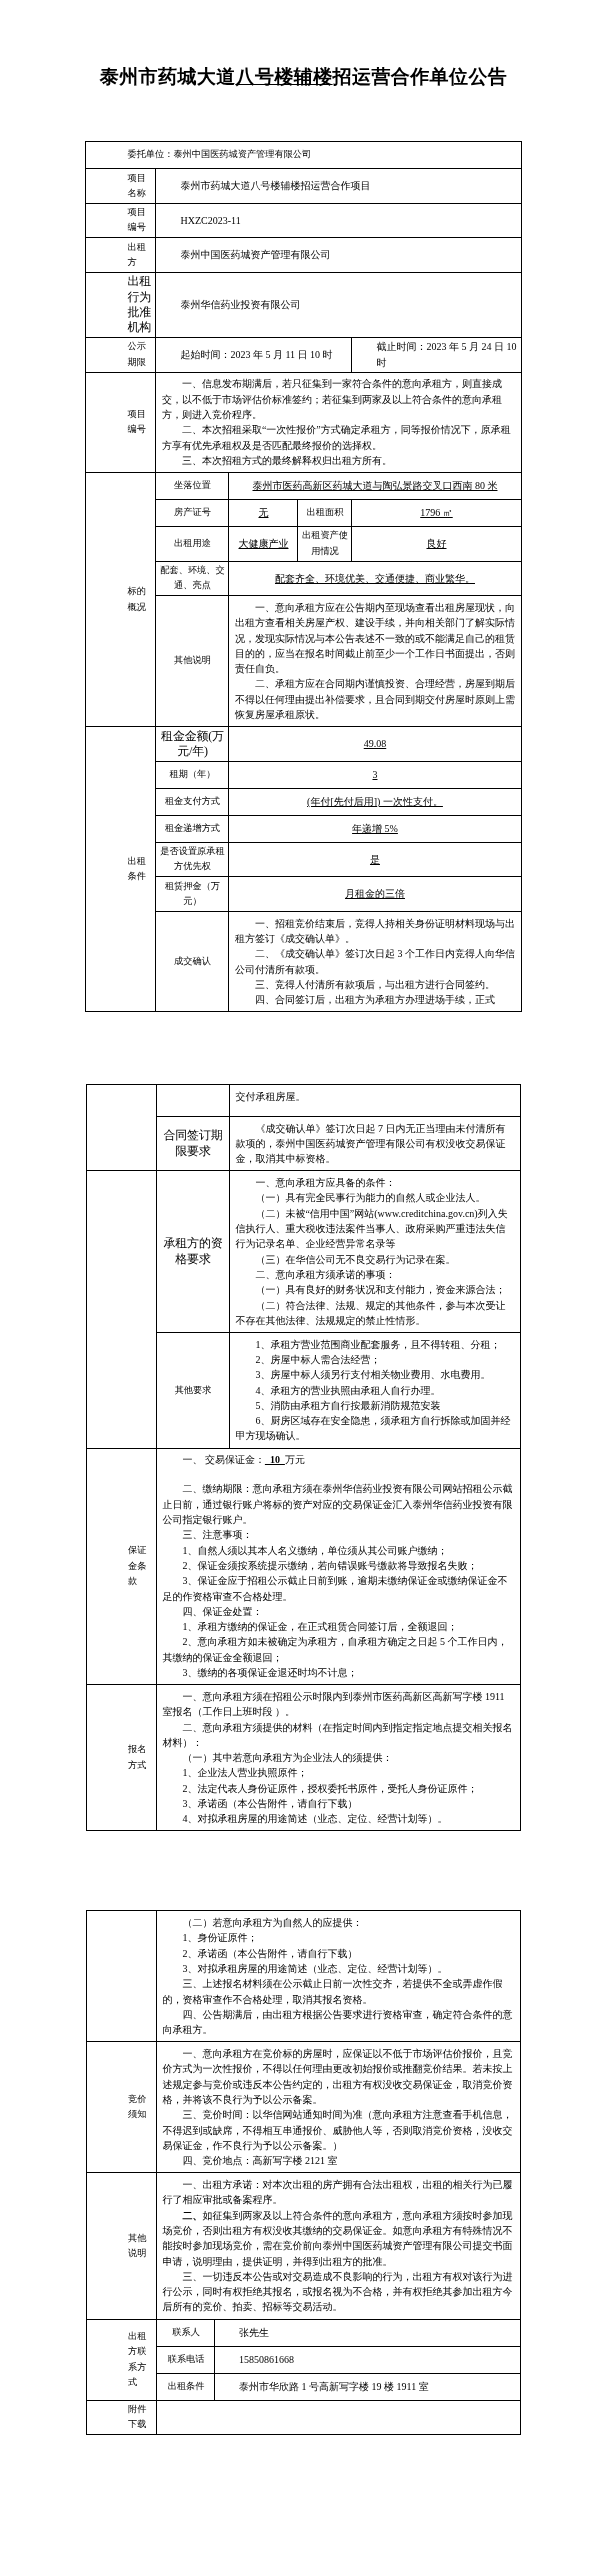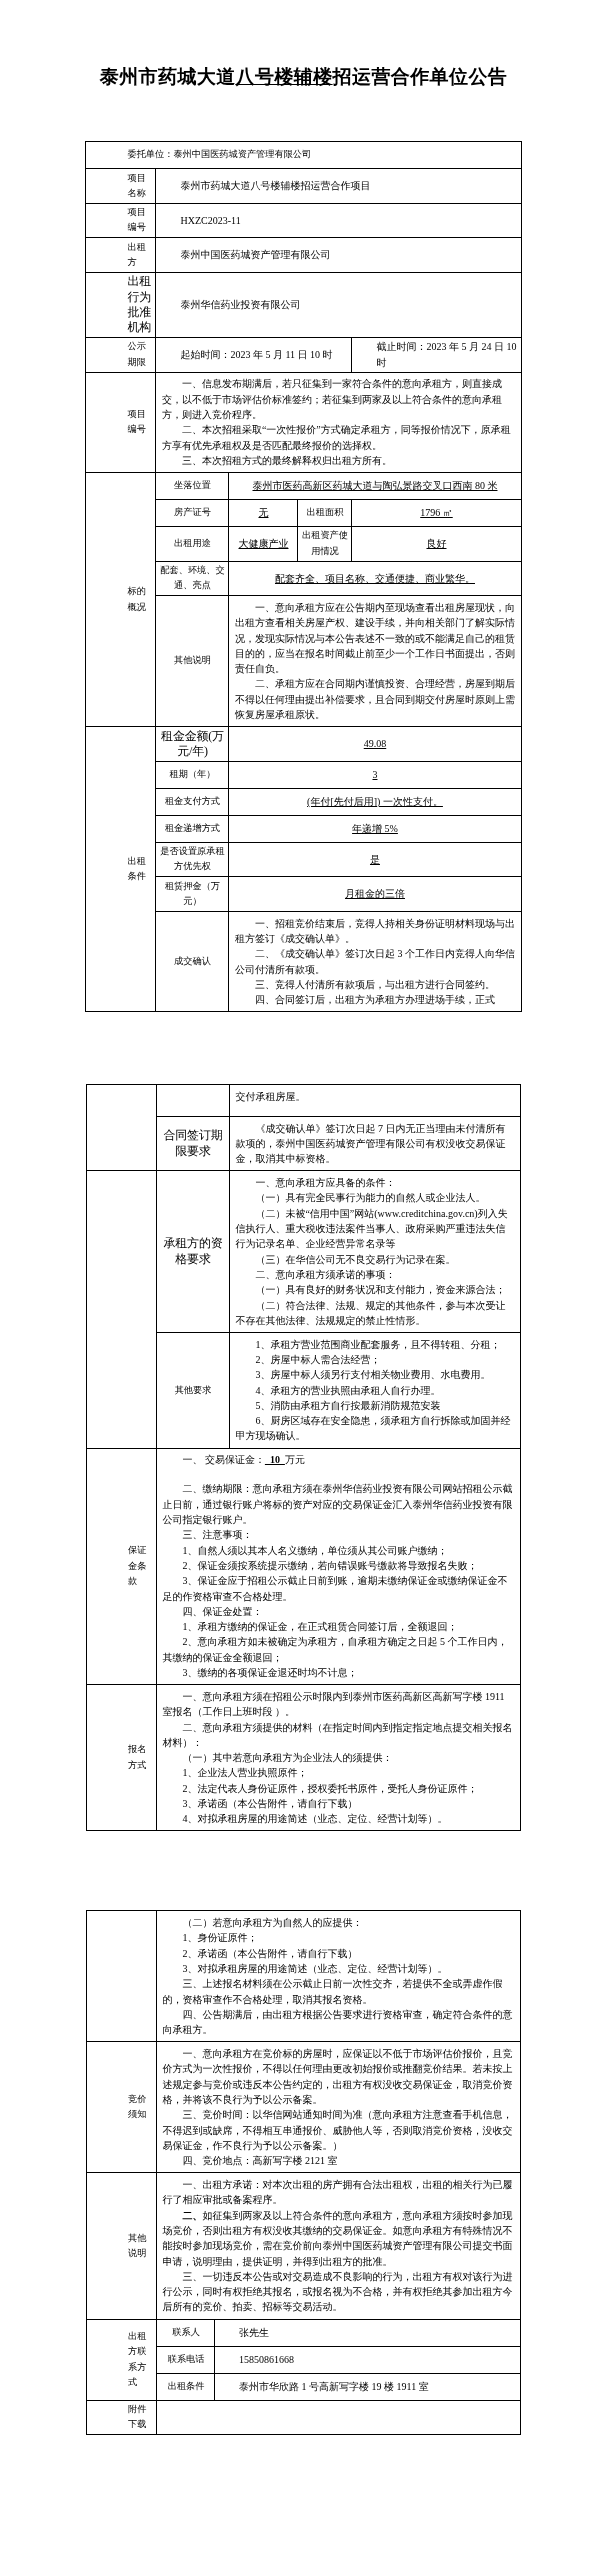--- a/index.html
+++ b/index.html
@@ -85,21 +85,21 @@
       <td class="val">1796 ㎡</td>
     </tr>
     <tr class="simple">
       <td class="sub">出租用途</td>
       <td class="val">大健康产业</td>
       <td class="sub">出租资产使用情况</td>
       <td class="val">良好</td>
     </tr>
     <tr class="simple">
       <td class="sub">配套、环境、交通、亮点</td>
-      <td colspan="3" class="val">配套齐全、项目名称、交通便捷、商业繁华。</td>
+      <td colspan="3" class="val">配套齐全、环境优美、交通便捷、商业繁华。</td>
     </tr>
     <tr>
       <td class="sub">其他说明</td>
       <td colspan="3" class="txt">
             <p>一、意向承租方应在公告期内至现场查看出租房屋现状，向出租方查看相关房屋产权、建设手续，并向相关部门了解实际情况，发现实际情况与本公告表述不一致的或不能满足自己的租赁目的的，应当在报名时间截止前至少一个工作日书面提出，否则责任自负。</p>
             <p>二、承租方应在合同期内谨慎投资、合理经营，房屋到期后不得以任何理由提出补偿要求，且合同到期交付房屋时原则上需恢复房屋承租原状。</p>
           </td>
     </tr>
     <tr class="simple thick">
       <td rowspan="7" class="lbl">出租条件</td>

